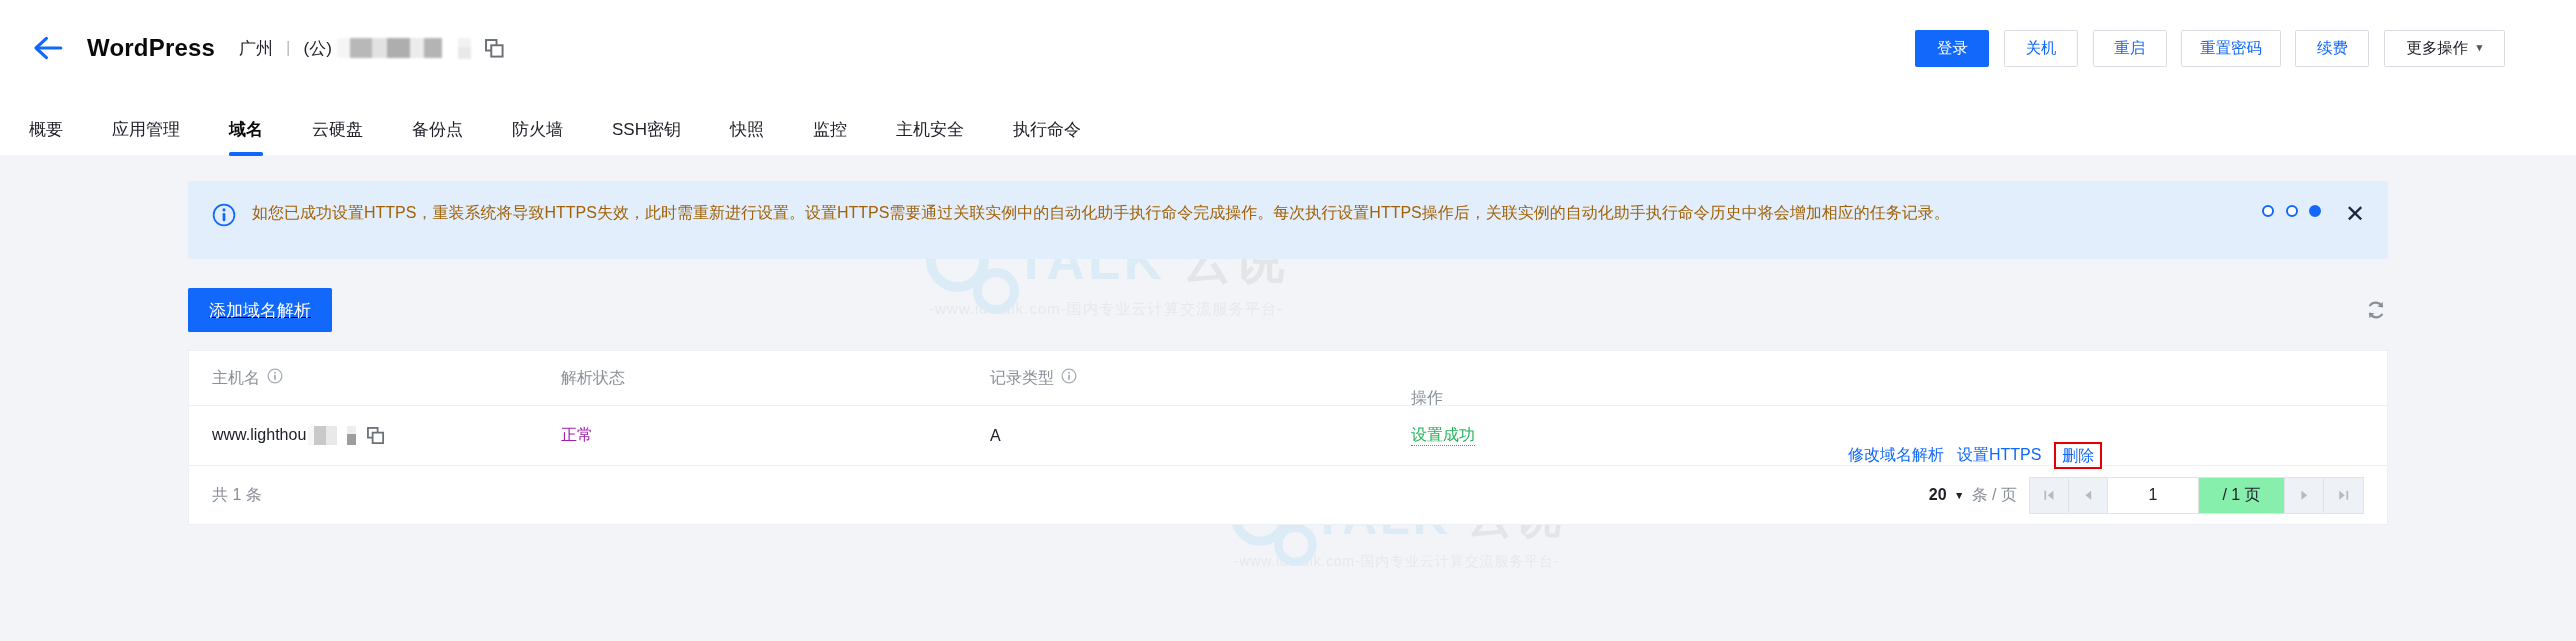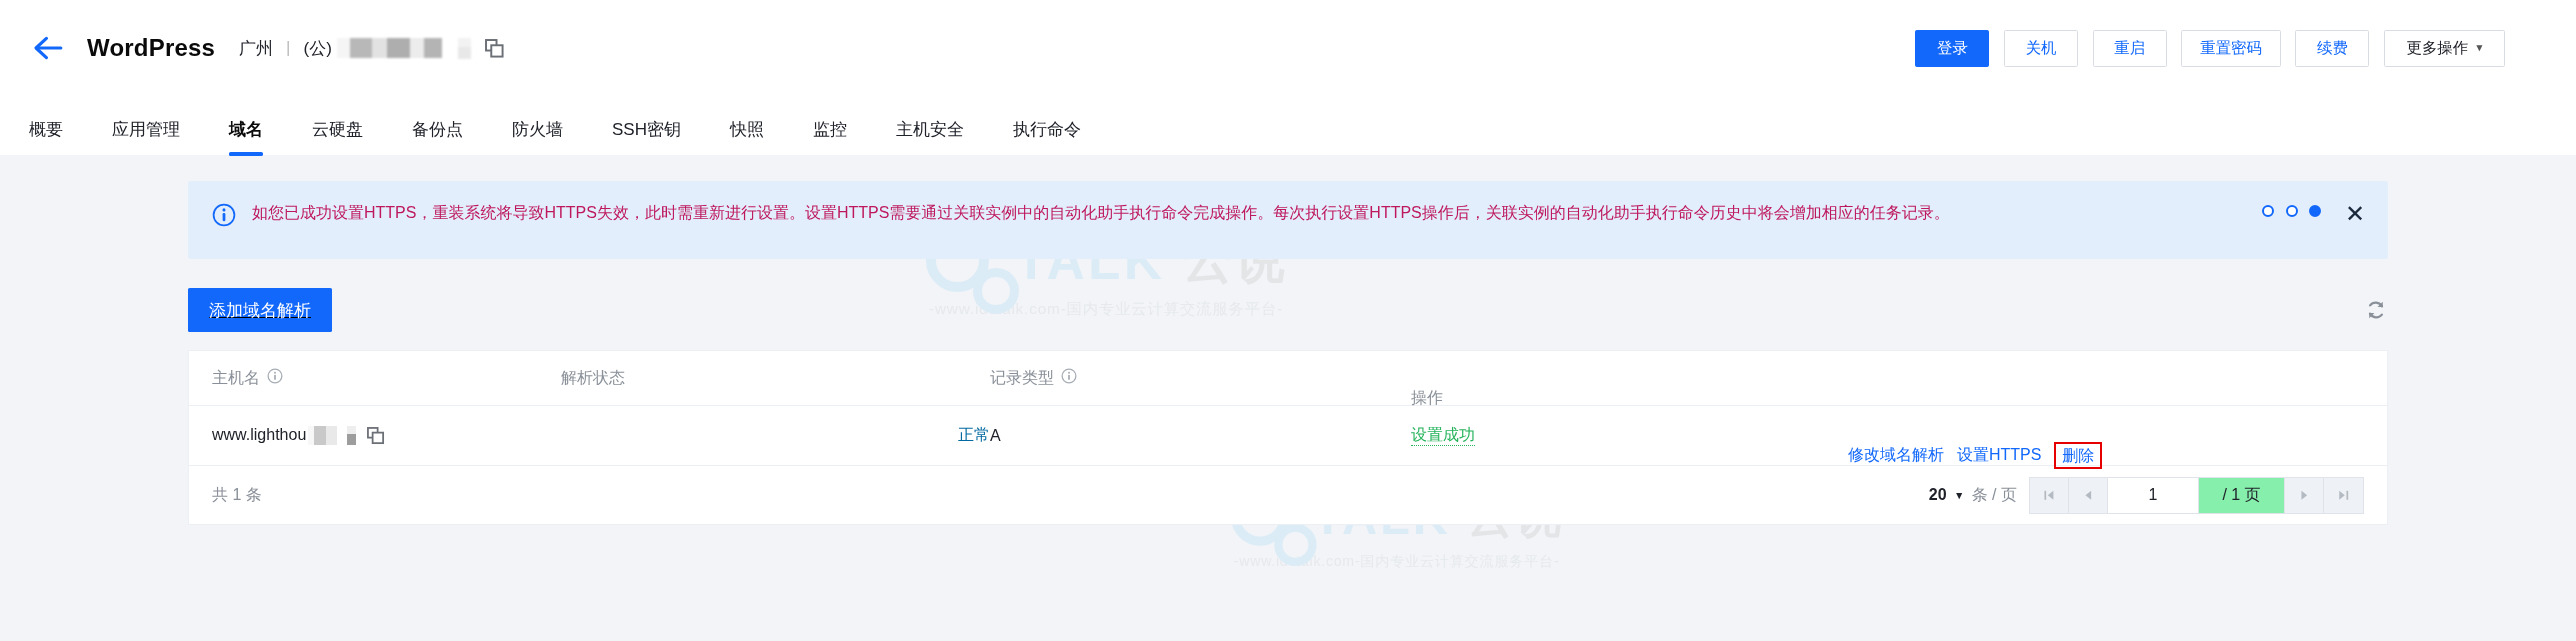--- a/index.html
+++ b/index.html
@@ -195,21 +195,21 @@
     display: flex;
     align-items: flex-start;
     padding: 19.4px 23px 19.4px 24px;
     min-height: 78px;
   }
   .notice-ic { flex: none; margin-top: 2.4px; }
   .notice-text {
     flex: 1;
     font-size: 16px;
     line-height: 1.65;
-    color: #be185d;
+    color: #a16207;
     margin-left: 16px;
     margin-right: 23px;
   }
   .dots { display: flex; align-items: center; gap: 11.3px; margin-top: 4.9px; flex: none; }
   .dot { width: 12px; height: 12px; border-radius: 50%; border: 2px solid #1268fb; background: #fff; cursor: pointer; }
   .dot.on { background: #1268fb; }
   .notice-close {
     margin-left: 24px; margin-top: 1.6px;
     font-size: 24px; color: #1b2a3d; cursor: pointer;
     line-height: 1; flex: none; font-weight: 300;
@@ -271,21 +271,21 @@
   .mask-host2 {
     display: inline-block;
     width: 9.7px; height: 19.4px;
     background: linear-gradient(180deg,#eee 0 40%,#9d9d9d 40% 100%);
     filter: blur(0.6px);
     margin-left: 9.7px;
     vertical-align: middle;
   }
   .row-copy { margin-left: 9.7px; display: inline-flex; cursor: pointer; }
 
-  .ok { color: #0369a1; text-align: right; }
+  .ok { color: #a21caf; }
   .https-ok {
     color: #25b35b;
     border-bottom: 1.6px dotted #25b35b;
     padding-bottom: 2.4px;
     cursor: pointer;
   }
   .link { color: #1268fb; cursor: pointer; }
   .ops { display: flex; align-items: center; gap: 13px; }
   .del-box {
     border: 2.4px solid #e60000;

